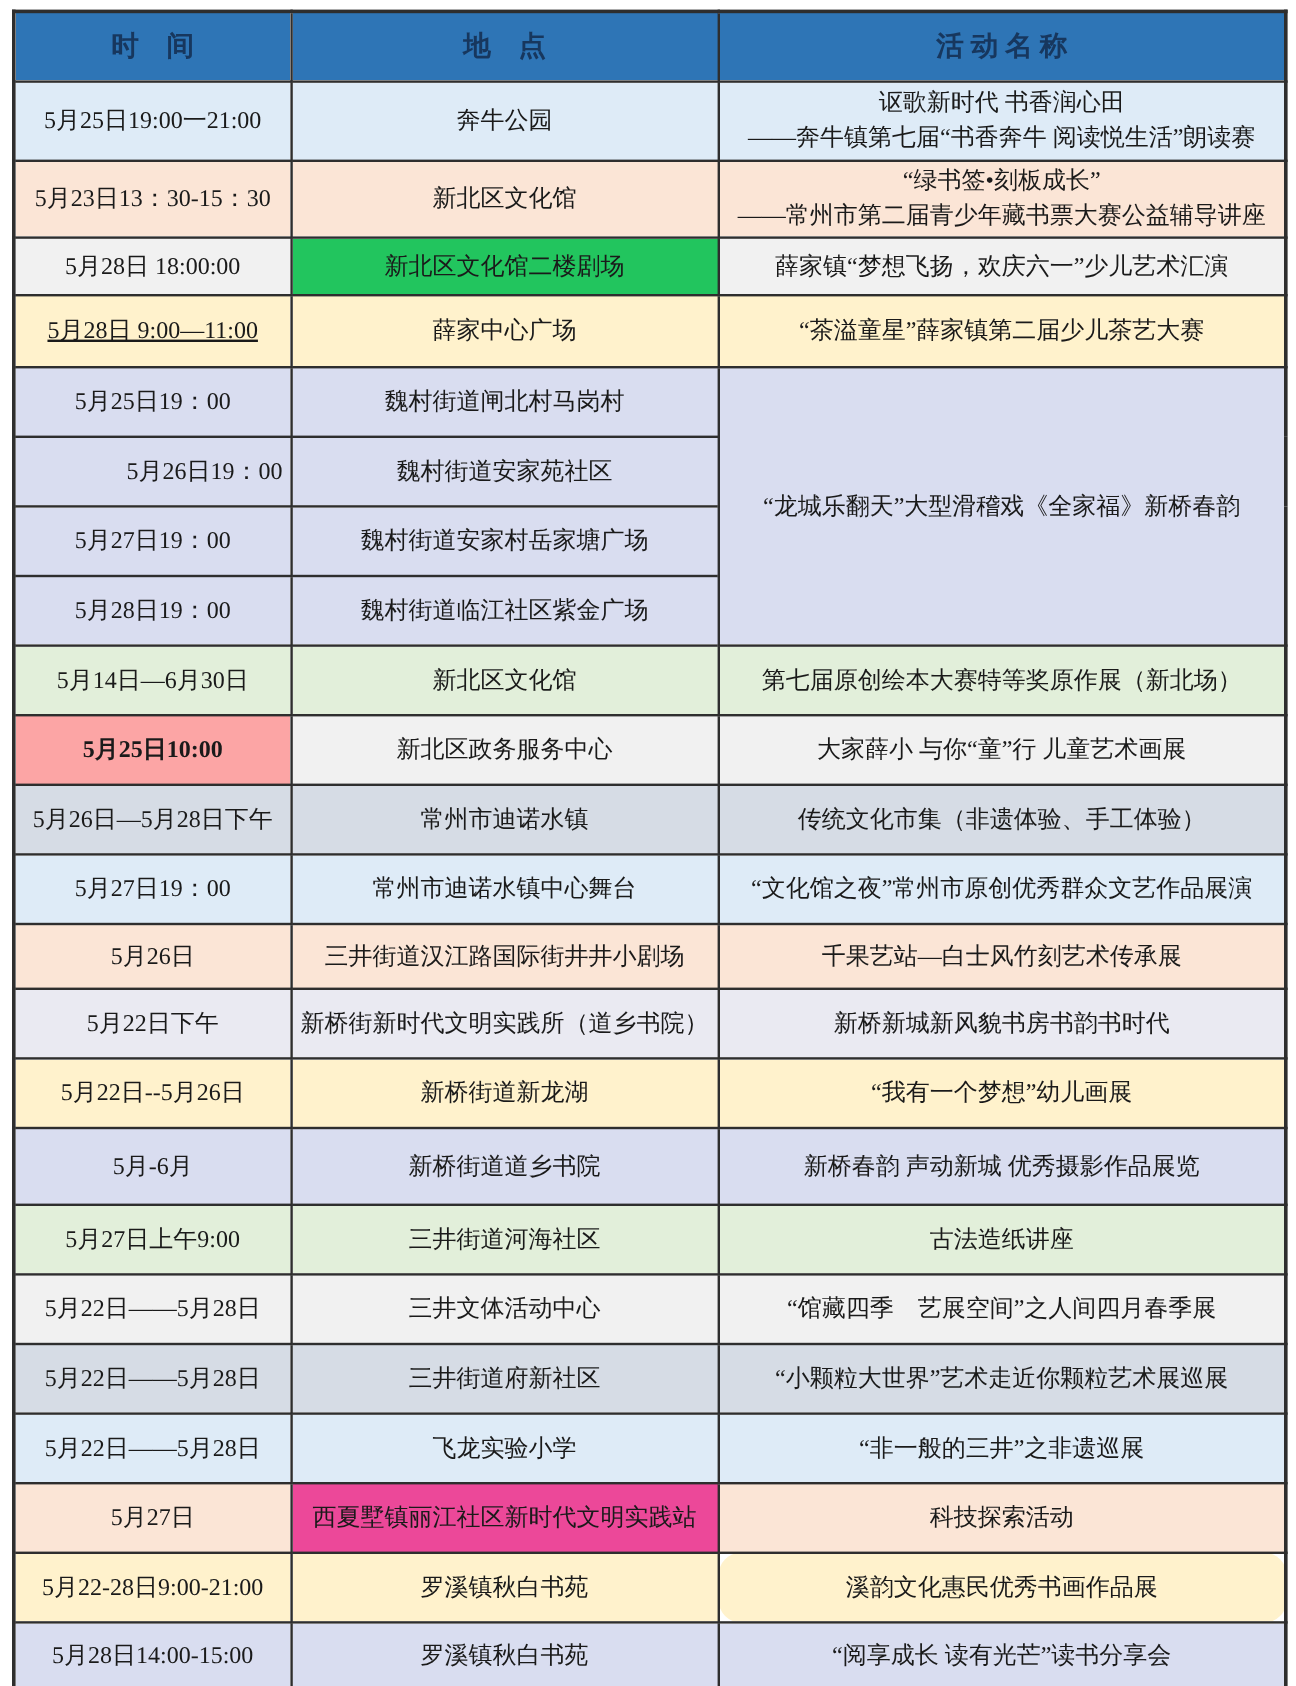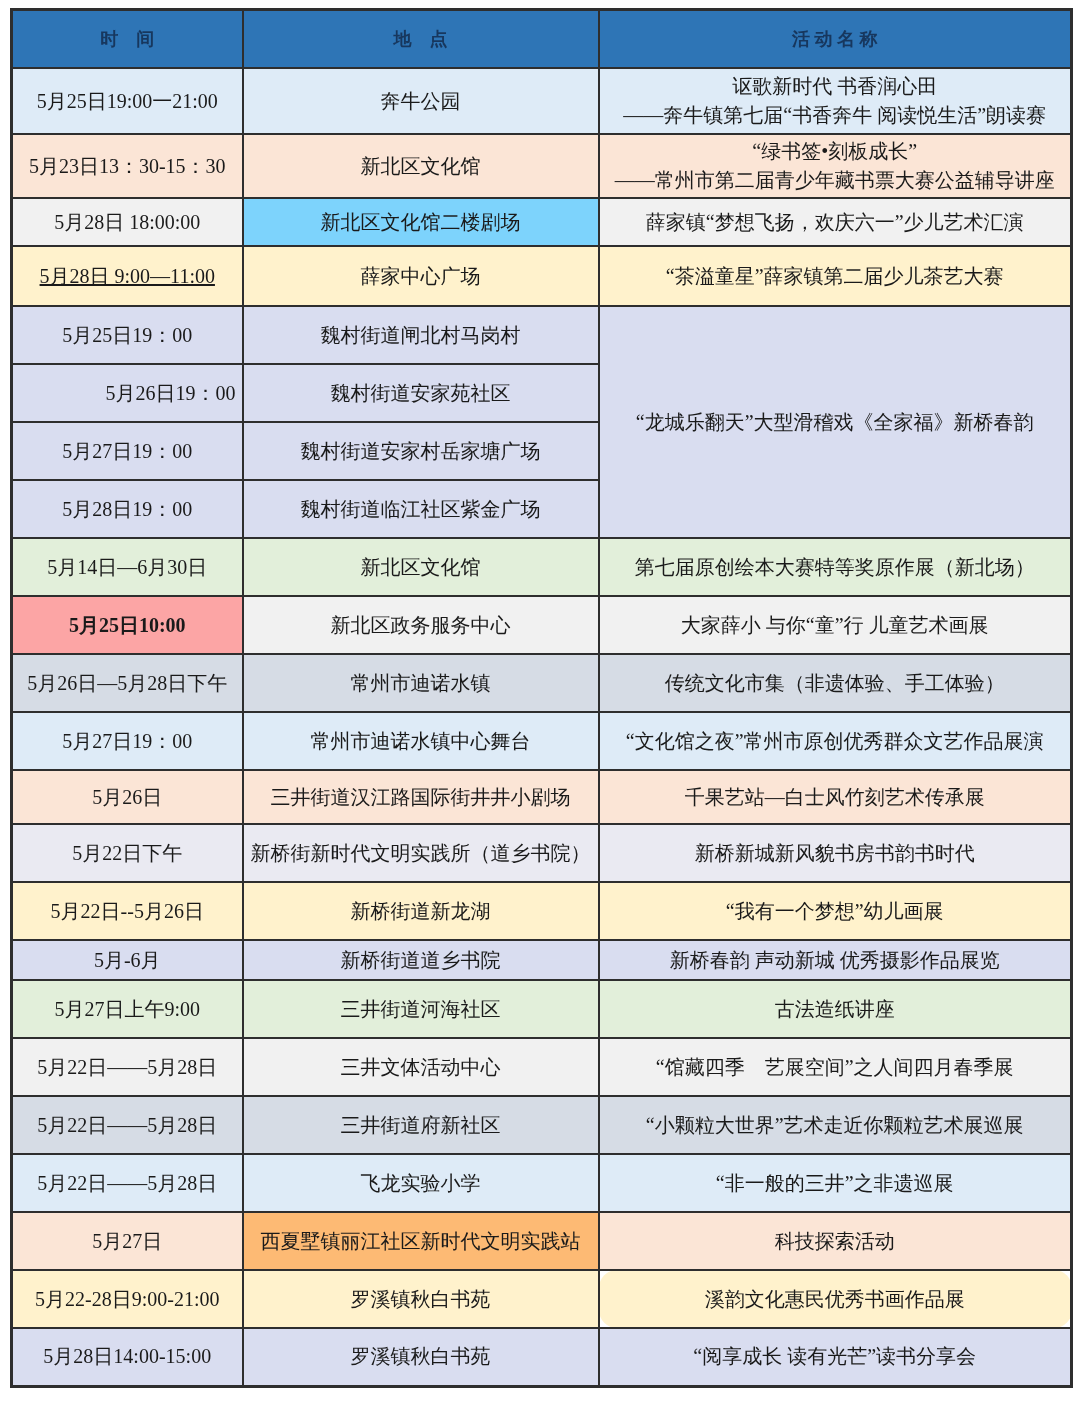--- a/index.html
+++ b/index.html
@@ -15,21 +15,21 @@
   }
   table.schedule th, table.schedule td{
     border:2px solid #2e2e2e;
     text-align:center;vertical-align:middle;
     padding:2px 6px;
     font-size:20px;line-height:1.45;
     overflow:hidden;
   }
   table.schedule th{
     height:52px;
-    font-size:18px;font-weight:bold;
+    font-size:23px;font-weight:bold;
     color:#17375e;
   }
   td.act{white-space:pre-line;}
   col.c-time{width:231px;}
   col.c-loc{width:356px;}
   col.c-act{width:473px;}
 </style>
 </head>
 <body>
 
@@ -55,21 +55,21 @@
 ——奔牛镇第七届“书香奔牛 阅读悦生活”朗读赛</td>
     </tr>
     <tr style="height:57px">
       <td class="time" style="background-color: rgb(251, 229, 214);">5月23日13：30-15：30</td>
       <td class="loc" style="background-color: rgb(251, 229, 214);">新北区文化馆</td>
       <td class="act" style="background-color: rgb(251, 229, 214);">“绿书签•刻板成长”
 ——常州市第二届青少年藏书票大赛公益辅导讲座</td>
     </tr>
     <tr style="height:48px">
       <td class="time" style="background-color: rgb(241, 241, 241);">5月28日 18:00:00</td>
-      <td class="loc" style="background-color: #7dd3fc;">新北区文化馆二楼剧场</td>
+      <td class="loc" style="background-color: #22c55e;">新北区文化馆二楼剧场</td>
       <td class="act" style="background-color: rgb(241, 241, 241);">薛家镇“梦想飞扬，欢庆六一”少儿艺术汇演</td>
     </tr>
     <tr style="height:60px">
       <td class="time" style="background-color: rgb(255, 242, 204); text-decoration: underline;">5月28日 9:00—11:00</td>
       <td class="loc" style="background-color: rgb(255, 242, 204);">薛家中心广场</td>
       <td class="act" style="background-color: rgb(255, 242, 204);">“茶溢童星”薛家镇第二届少儿茶艺大赛</td>
     </tr>
     <tr style="height:58px">
       <td class="time" style="background-color: rgb(217, 221, 240);">5月25日19：00</td>
       <td class="loc" style="background-color: rgb(217, 221, 240);">魏村街道闸北村马岗村</td>
@@ -115,21 +115,21 @@
     <tr style="height:58px">
       <td class="time" style="background-color: rgb(234, 234, 242);">5月22日下午</td>
       <td class="loc" style="background-color: rgb(234, 234, 242);">新桥街新时代文明实践所（道乡书院）</td>
       <td class="act" style="background-color: rgb(234, 234, 242);">新桥新城新风貌书房书韵书时代</td>
     </tr>
     <tr style="height:58px">
       <td class="time" style="background-color: rgb(255, 242, 204);">5月22日--5月26日</td>
       <td class="loc" style="background-color: rgb(255, 242, 204);">新桥街道新龙湖</td>
       <td class="act" style="background-color: rgb(255, 242, 204);">“我有一个梦想”幼儿画展</td>
     </tr>
-    <tr style="height:40px">
+    <tr style="height:64px">
       <td class="time" style="background-color: rgb(217, 221, 240);">5月-6月</td>
       <td class="loc" style="background-color: rgb(217, 221, 240);">新桥街道道乡书院</td>
       <td class="act" style="background-color: rgb(217, 221, 240);">新桥春韵 声动新城 优秀摄影作品展览</td>
     </tr>
     <tr style="height:58px">
       <td class="time" style="background-color: rgb(226, 239, 218);">5月27日上午9:00</td>
       <td class="loc" style="background-color: rgb(226, 239, 218);">三井街道河海社区</td>
       <td class="act" style="background-color: rgb(226, 239, 218);">古法造纸讲座</td>
     </tr>
     <tr style="height:58px">
@@ -142,21 +142,21 @@
       <td class="loc" style="background-color: rgb(214, 220, 229);">三井街道府新社区</td>
       <td class="act" style="background-color: rgb(214, 220, 229);">“小颗粒大世界”艺术走近你颗粒艺术展巡展</td>
     </tr>
     <tr style="height:58px">
       <td class="time" style="background-color: rgb(222, 235, 247);">5月22日——5月28日</td>
       <td class="loc" style="background-color: rgb(222, 235, 247);">飞龙实验小学</td>
       <td class="act" style="background-color: rgb(222, 235, 247);">“非一般的三井”之非遗巡展</td>
     </tr>
     <tr style="height:58px">
       <td class="time" style="background-color: rgb(251, 229, 214);">5月27日</td>
-      <td class="loc" style="background-color: #fdba74; text-align: center;">西夏墅镇丽江社区新时代文明实践站</td>
+      <td class="loc" style="background-color: #ec4899; text-align: center;">西夏墅镇丽江社区新时代文明实践站</td>
       <td class="act" style="background-color: rgb(251, 229, 214);">科技探索活动</td>
     </tr>
     <tr style="height:58px">
       <td class="time" style="background-color: rgb(255, 242, 204);">5月22-28日9:00-21:00</td>
       <td class="loc" style="background-color: rgb(255, 242, 204);">罗溪镇秋白书苑</td>
       <td class="act" style="background-color: rgb(255, 242, 204); border-radius: 18px;">溪韵文化惠民优秀书画作品展</td>
     </tr>
     <tr style="height:58px">
       <td class="time" style="background-color: rgb(217, 221, 240);">5月28日14:00-15:00</td>
       <td class="loc" style="background-color: rgb(217, 221, 240);">罗溪镇秋白书苑</td>

